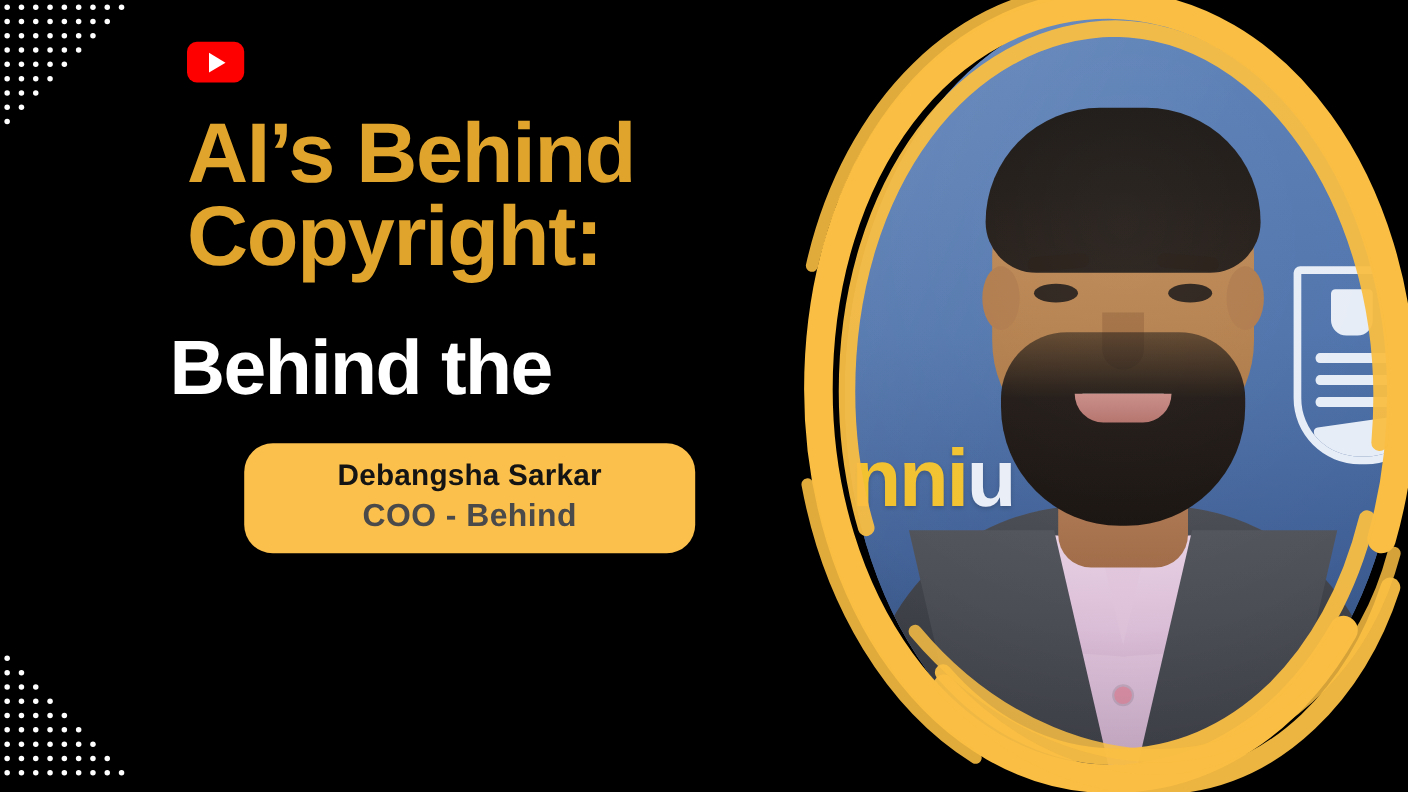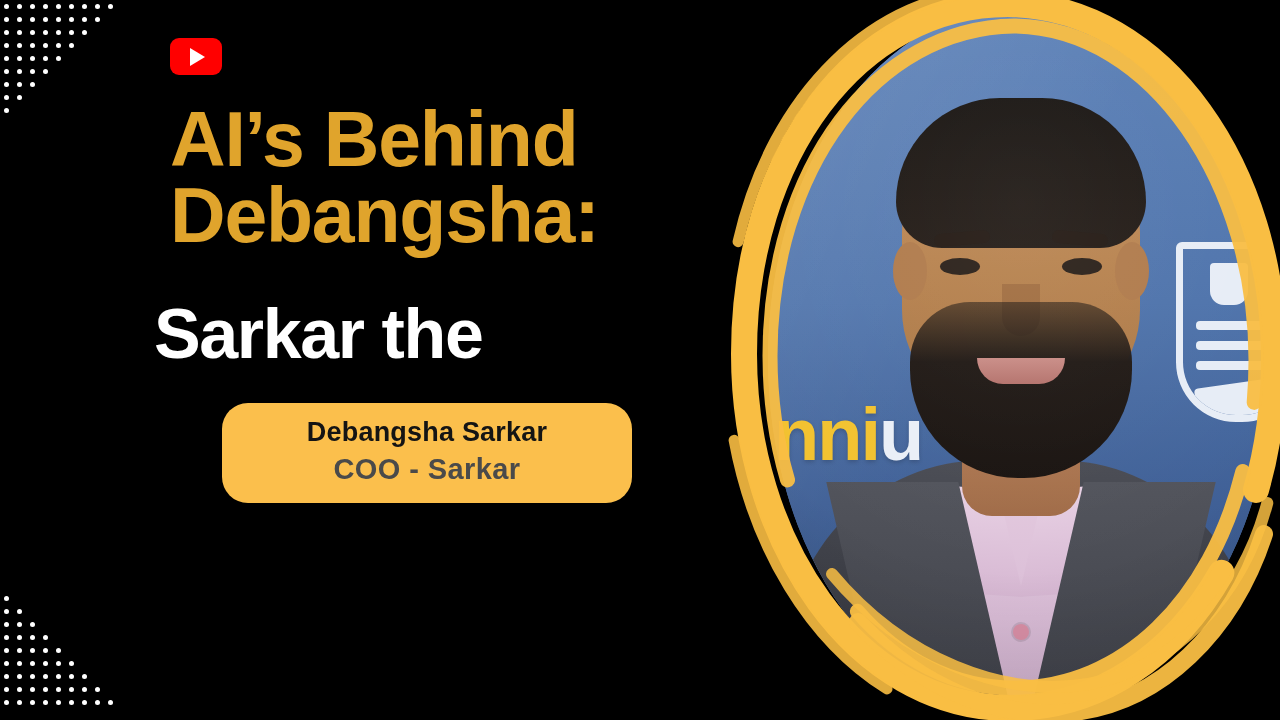--- a/index.html
+++ b/index.html
@@ -328,30 +328,30 @@
   <div id="left-col">
 
     <div id="channel-row">
       <div id="youtube-icon">
         <div class="tri"></div>
       </div>
     </div>
 
     <div id="headline-gold">
       <span class="l1">AI’s Behind</span>
-      <span class="l2">Debangsha:</span>
+      <span class="l2">Copyright:</span>
     </div>
 
     <div id="headline-white">
-      <span class="l1">Sarkar the</span>
+      <span class="l1">Behind the</span>
     </div>
 
     <div id="speaker-badge">
       <div id="speaker-name">Debangsha Sarkar</div>
-      <div id="speaker-role">COO - Sarkar</div>
+      <div id="speaker-role">COO - Behind</div>
     </div>
 
   </div>
 
   <div id="portrait-wrap">
 
     <div id="portrait-photo">
       <div class="scene">
         <div class="backdrop"></div>
 

